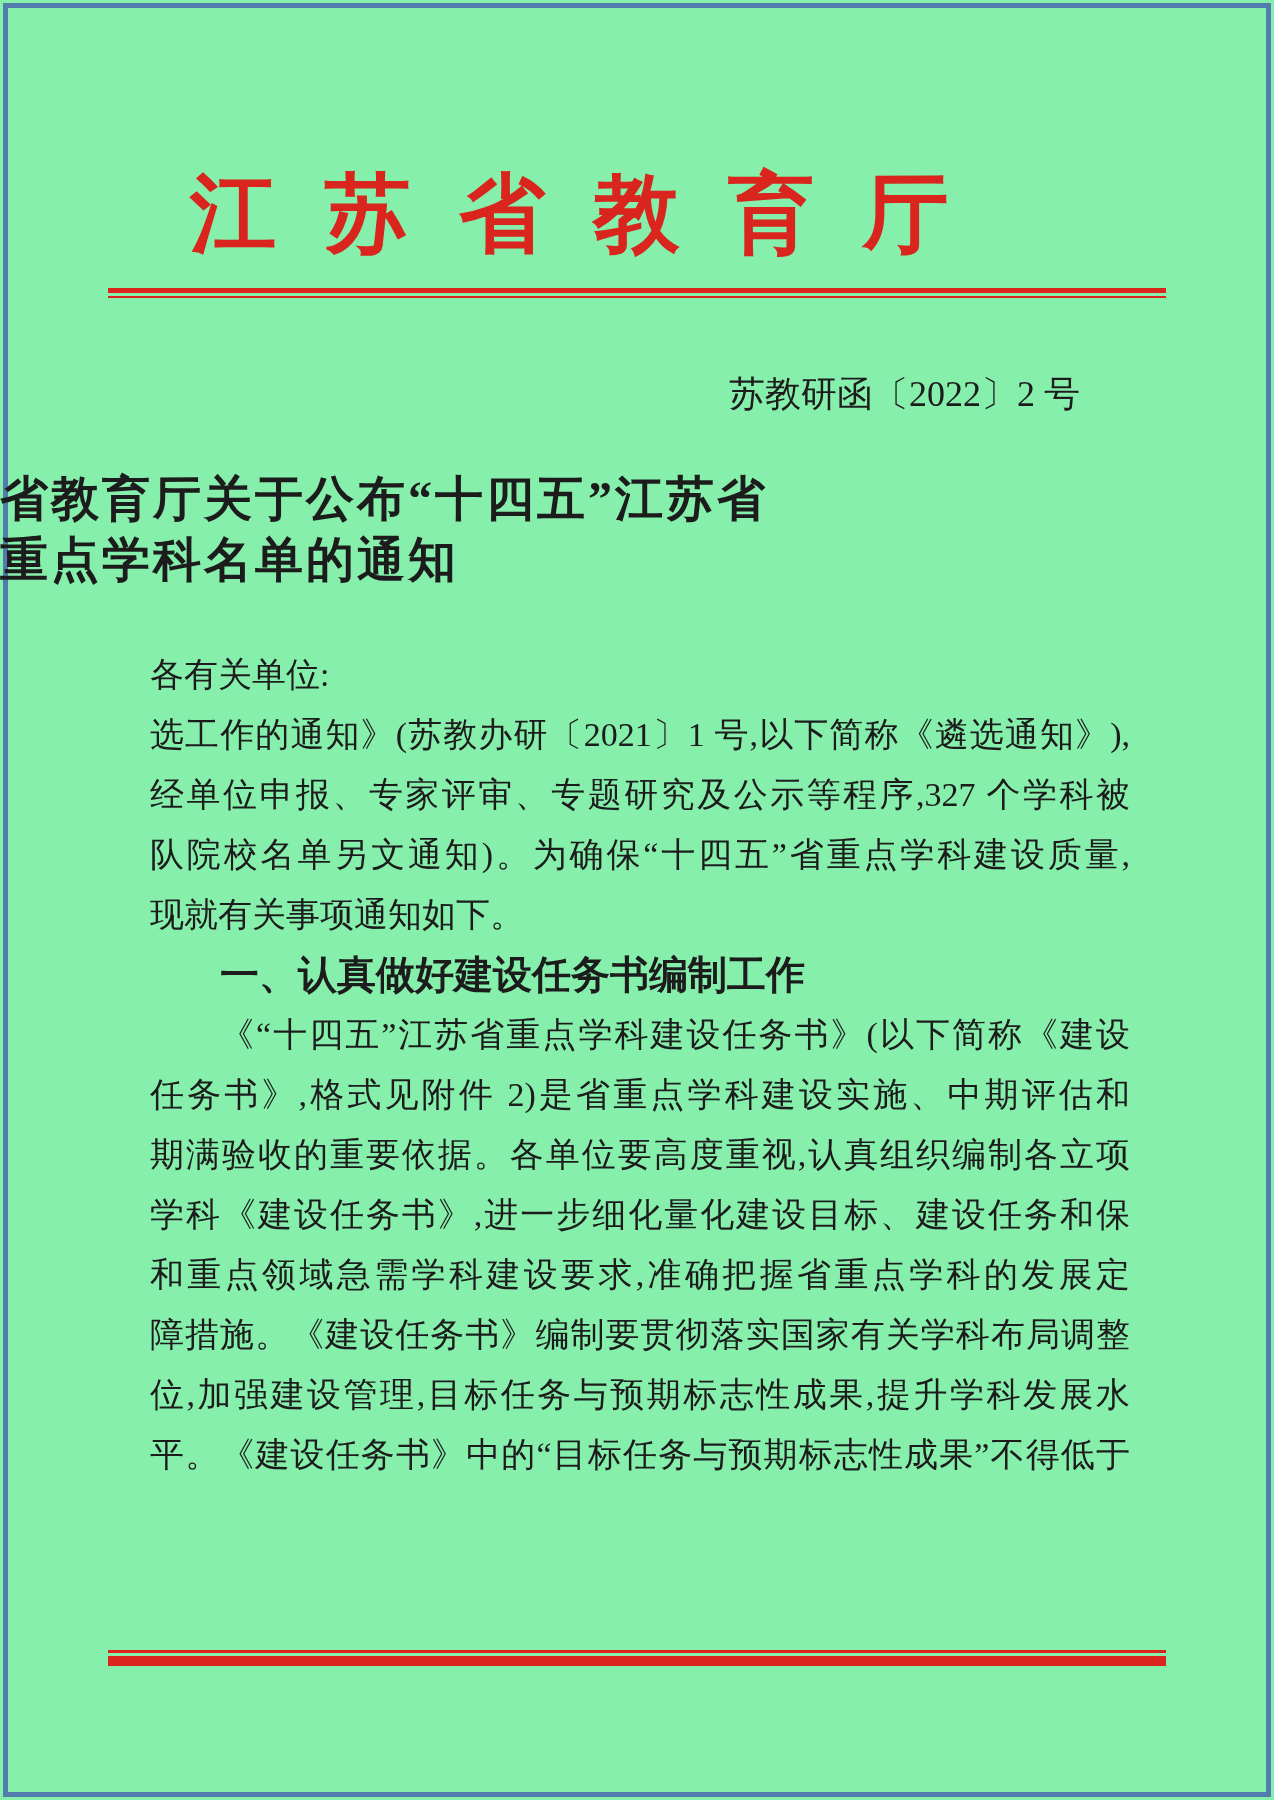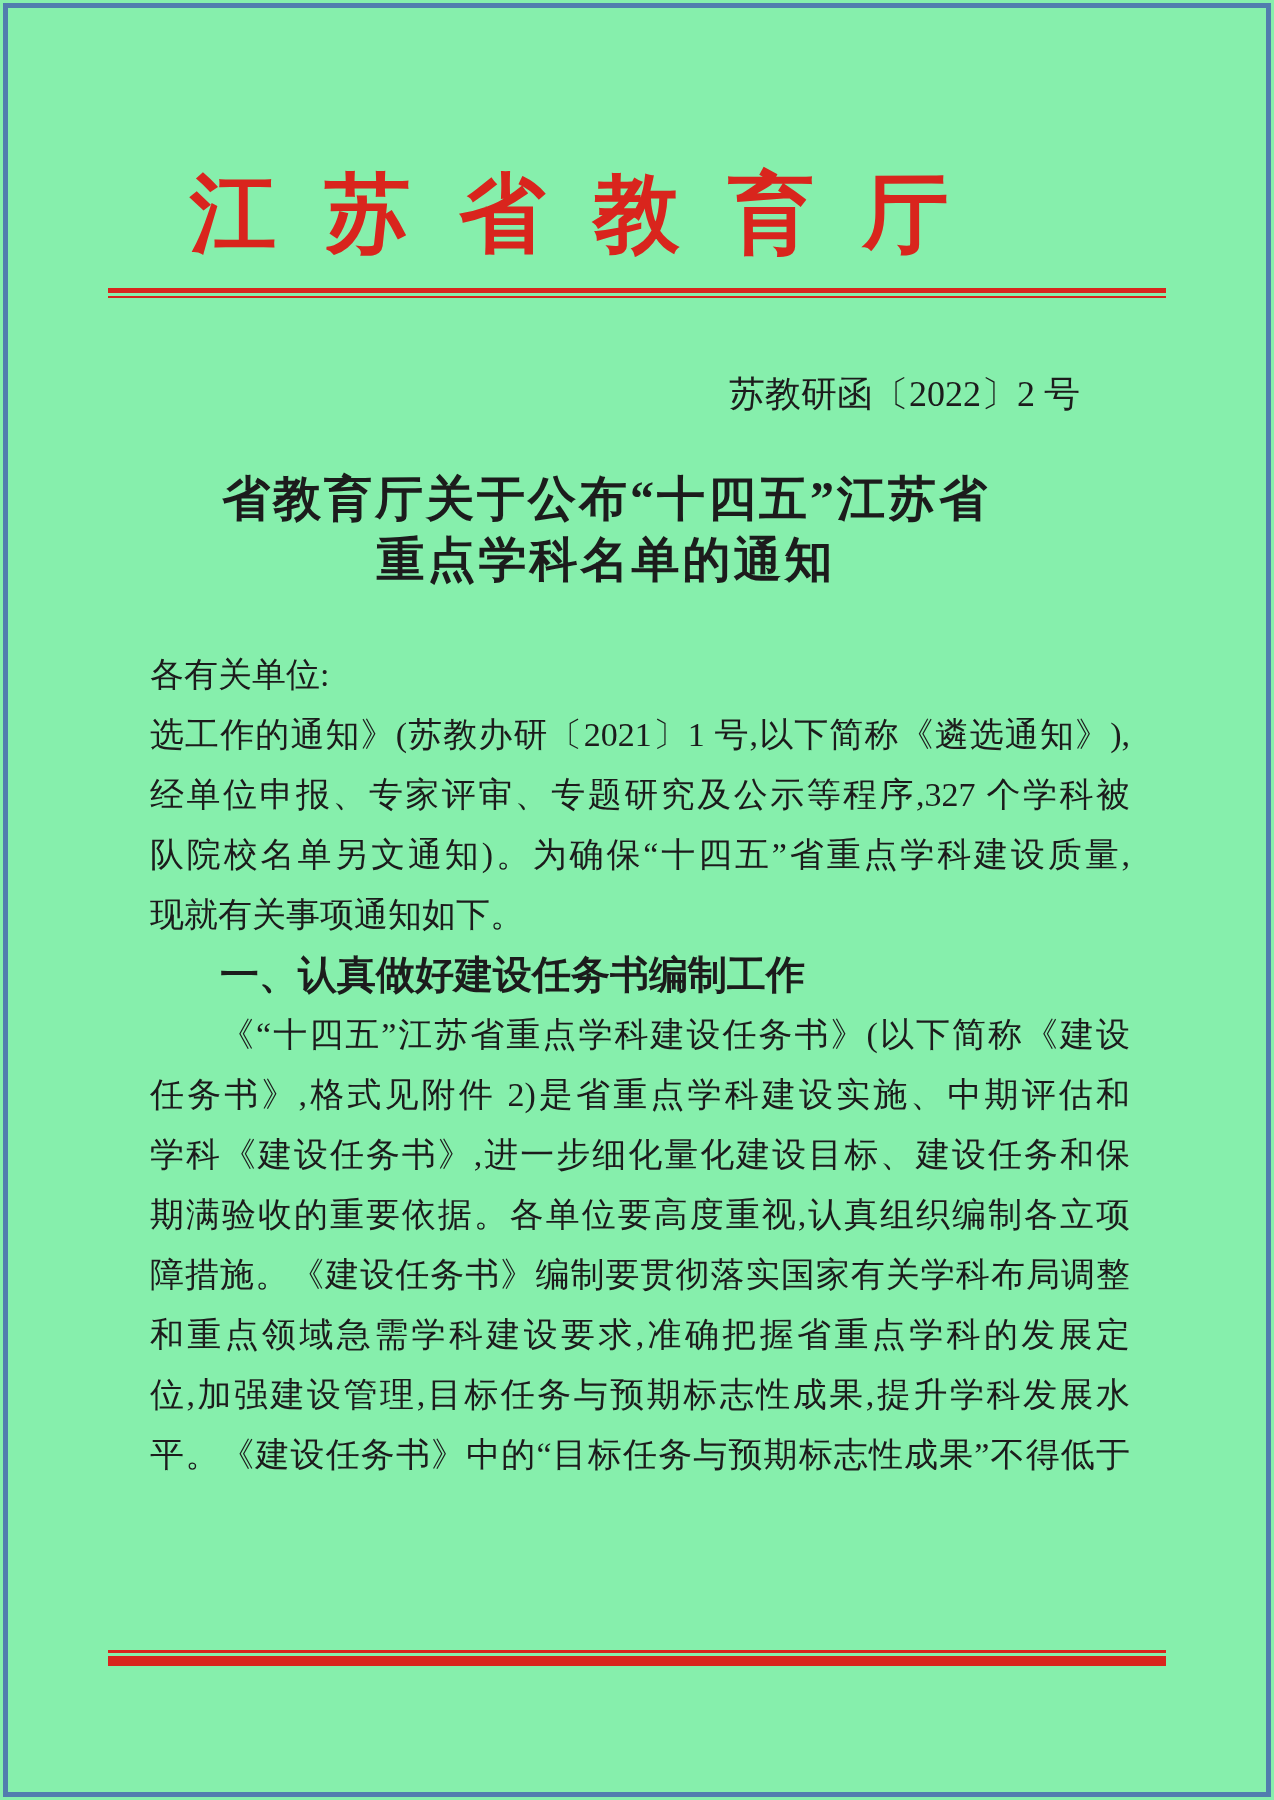--- a/index.html
+++ b/index.html
@@ -29,22 +29,22 @@
   .bar.thin2{height:2px;}
   .bar.thin3{height:3px;}
   .bar.thick10{height:10px;}
 
   .doc-number{
     position:absolute;top:353px;left:0;right:194px;
     text-align:right;font-size:36px;line-height:48px;margin-top:17px;
   }
 
   .doc-title{
-    position:absolute;top:468px;left:8px;right:70px;
-    text-align:center;font-weight:700;font-size:48px;line-height:61px;
+    position:absolute;top:468px;left:0;right:70px;
+    font-weight:700;font-size:48px;line-height:61px;
     letter-spacing:3px;
   }
 
   .body{
     position:absolute;left:150px;top:645px;width:980px;
     font-size:34px;line-height:60px;
   }
   .bline{height:60px;white-space:nowrap;text-align:justify;text-align-last:justify;}
   .bline.end{text-align-last:left;}
   .bline.indent{text-indent:70px;}
@@ -80,24 +80,24 @@
 
     <div class="bline">选工作的通知》(苏教办研〔2021〕1 号,以下简称《遴选通知》),</div>
     <div class="bline">经单位申报、专家评审、专题研究及公示等程序,327 个学科被</div>
     <div class="bline">队院校名单另文通知)。为确保“十四五”省重点学科建设质量,</div>
     <div class="bline end">现就有关事项通知如下。</div>
 
     <div class="heading">一、认真做好建设任务书编制工作</div>
 
     <div class="bline indent">《“十四五”江苏省重点学科建设任务书》(以下简称《建设</div>
     <div class="bline">任务书》,格式见附件 2)是省重点学科建设实施、中期评估和</div>
+    <div class="bline">期满验收的重要依据。各单位要高度重视,认真组织编制各立项</div>
     <div class="bline">学科《建设任务书》,进一步细化量化建设目标、建设任务和保</div>
-    <div class="bline">期满验收的重要依据。各单位要高度重视,认真组织编制各立项</div>
+    <div class="bline">和重点领域急需学科建设要求,准确把握省重点学科的发展定</div>
     <div class="bline">障措施。《建设任务书》编制要贯彻落实国家有关学科布局调整</div>
-    <div class="bline">和重点领域急需学科建设要求,准确把握省重点学科的发展定</div>
     <div class="bline">位,加强建设管理,目标任务与预期标志性成果,提升学科发展水</div>
     <div class="bline">平。《建设任务书》中的“目标任务与预期标志性成果”不得低于</div>
   </div>
 
   <div class="rule rule-footer">
     <div class="bar thin3"></div>
     <div class="bar gap3"></div>
     <div class="bar thick10"></div>
   </div>
 </div>

